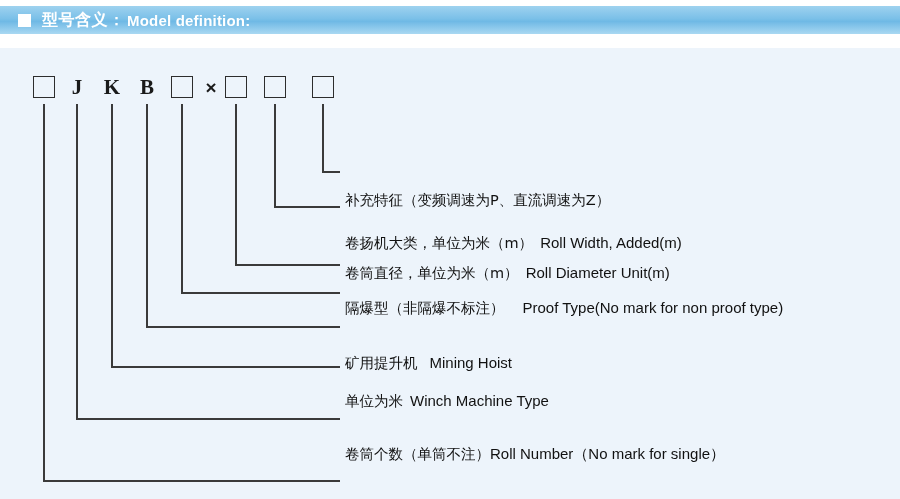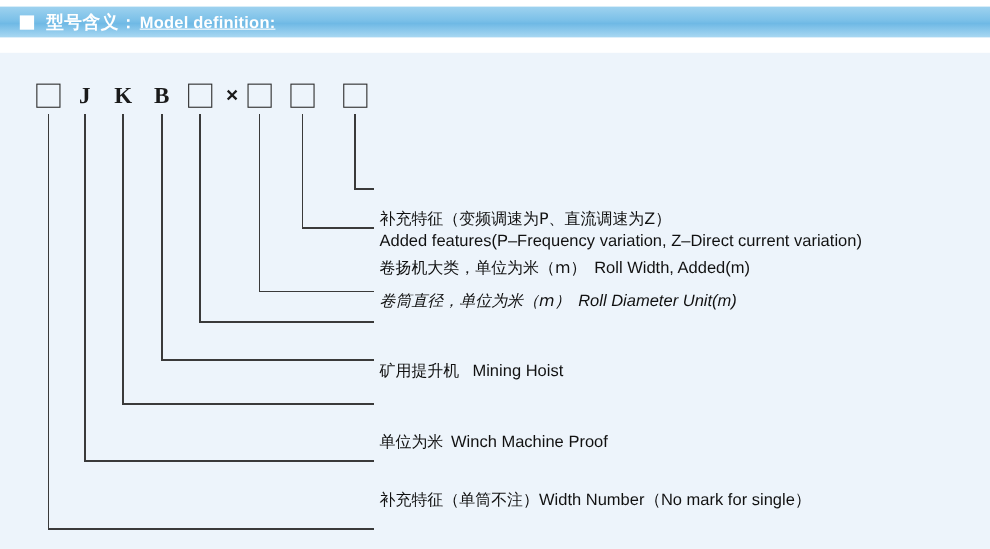--- a/index.html
+++ b/index.html
@@ -50,21 +50,20 @@
     font-size: 15px;
     font-weight: bold;
     color: #ffffff;
     margin: 0 3px 0 1px;
   }
   .header-title-en {
     font-size: 15px;
     font-weight: bold;
     color: #ffffff;
     letter-spacing: 0.2px;
-    text-decoration: underline;
   }
 
   
   .panel {
     position: absolute;
     left: 0;
     top: 48px;
     width: 900px;
     height: 451px;
     background: #edf4fb;
@@ -198,38 +197,40 @@
 
         <path d="M 275 56 L 275 159 L 340 159"></path>
 
         <path d="M 323 56 L 323 124 L 340 124"></path>
       </g>
     </svg>
 
 
     <div class="desc" style="top:142px;">
       <div class="desc-line"><span class="desc-cn">补充特征（变频调速为P、直流调速为Z）</span></div>
-      <div class="desc-line"><span class="desc-en">Added features(P–Frequency variation, Z–Direct current variation)</span></div>
     </div>
 
     <div class="desc" style="top:186px;">
       <span class="desc-cn">卷扬机大类，单位为米（m）</span><span class="gap-sm"></span><span class="desc-en">Roll Width, Added(m)</span>
     </div>
 
-    <div class="desc" style="top:216px;font-style:italic;">
+    <div class="desc" style="top:216px;">
       <span class="desc-cn">卷筒直径，单位为米（m）</span><span class="gap-sm"></span><span class="desc-en">Roll Diameter Unit(m)</span>
     </div>
 
-
-    <div class="desc" style="top:280px;">
+    <div class="desc" style="top:251px;">
+      <span class="desc-cn">隔爆型（非隔爆不标注）</span><span class="gap-sm" style="width:18px;"></span><span class="desc-en">Proof Type(No mark for non proof type)</span>
+    </div>
+
+    <div class="desc" style="top:306px;">
       <span class="desc-cn">矿用提升机</span><span class="gap-sm" style="width:12px;"></span><span class="desc-en">Mining Hoist</span>
     </div>
 
     <div class="desc" style="top:344px;">
-      <span class="desc-cn">单位为米</span><span class="gap-sm"></span><span class="desc-en">Winch Machine Proof</span>
+      <span class="desc-cn">单位为米</span><span class="gap-sm"></span><span class="desc-en">Winch Machine Type</span>
     </div>
 
     <div class="desc" style="top:397px;">
-      <span class="desc-cn">补充特征（单筒不注）</span><span class="desc-en">Width Number（No mark for single）</span>
+      <span class="desc-cn">卷筒个数（单筒不注）</span><span class="desc-en">Roll Number（No mark for single）</span>
     </div>
 
   </div>
 </div>
 
 </body></html>

